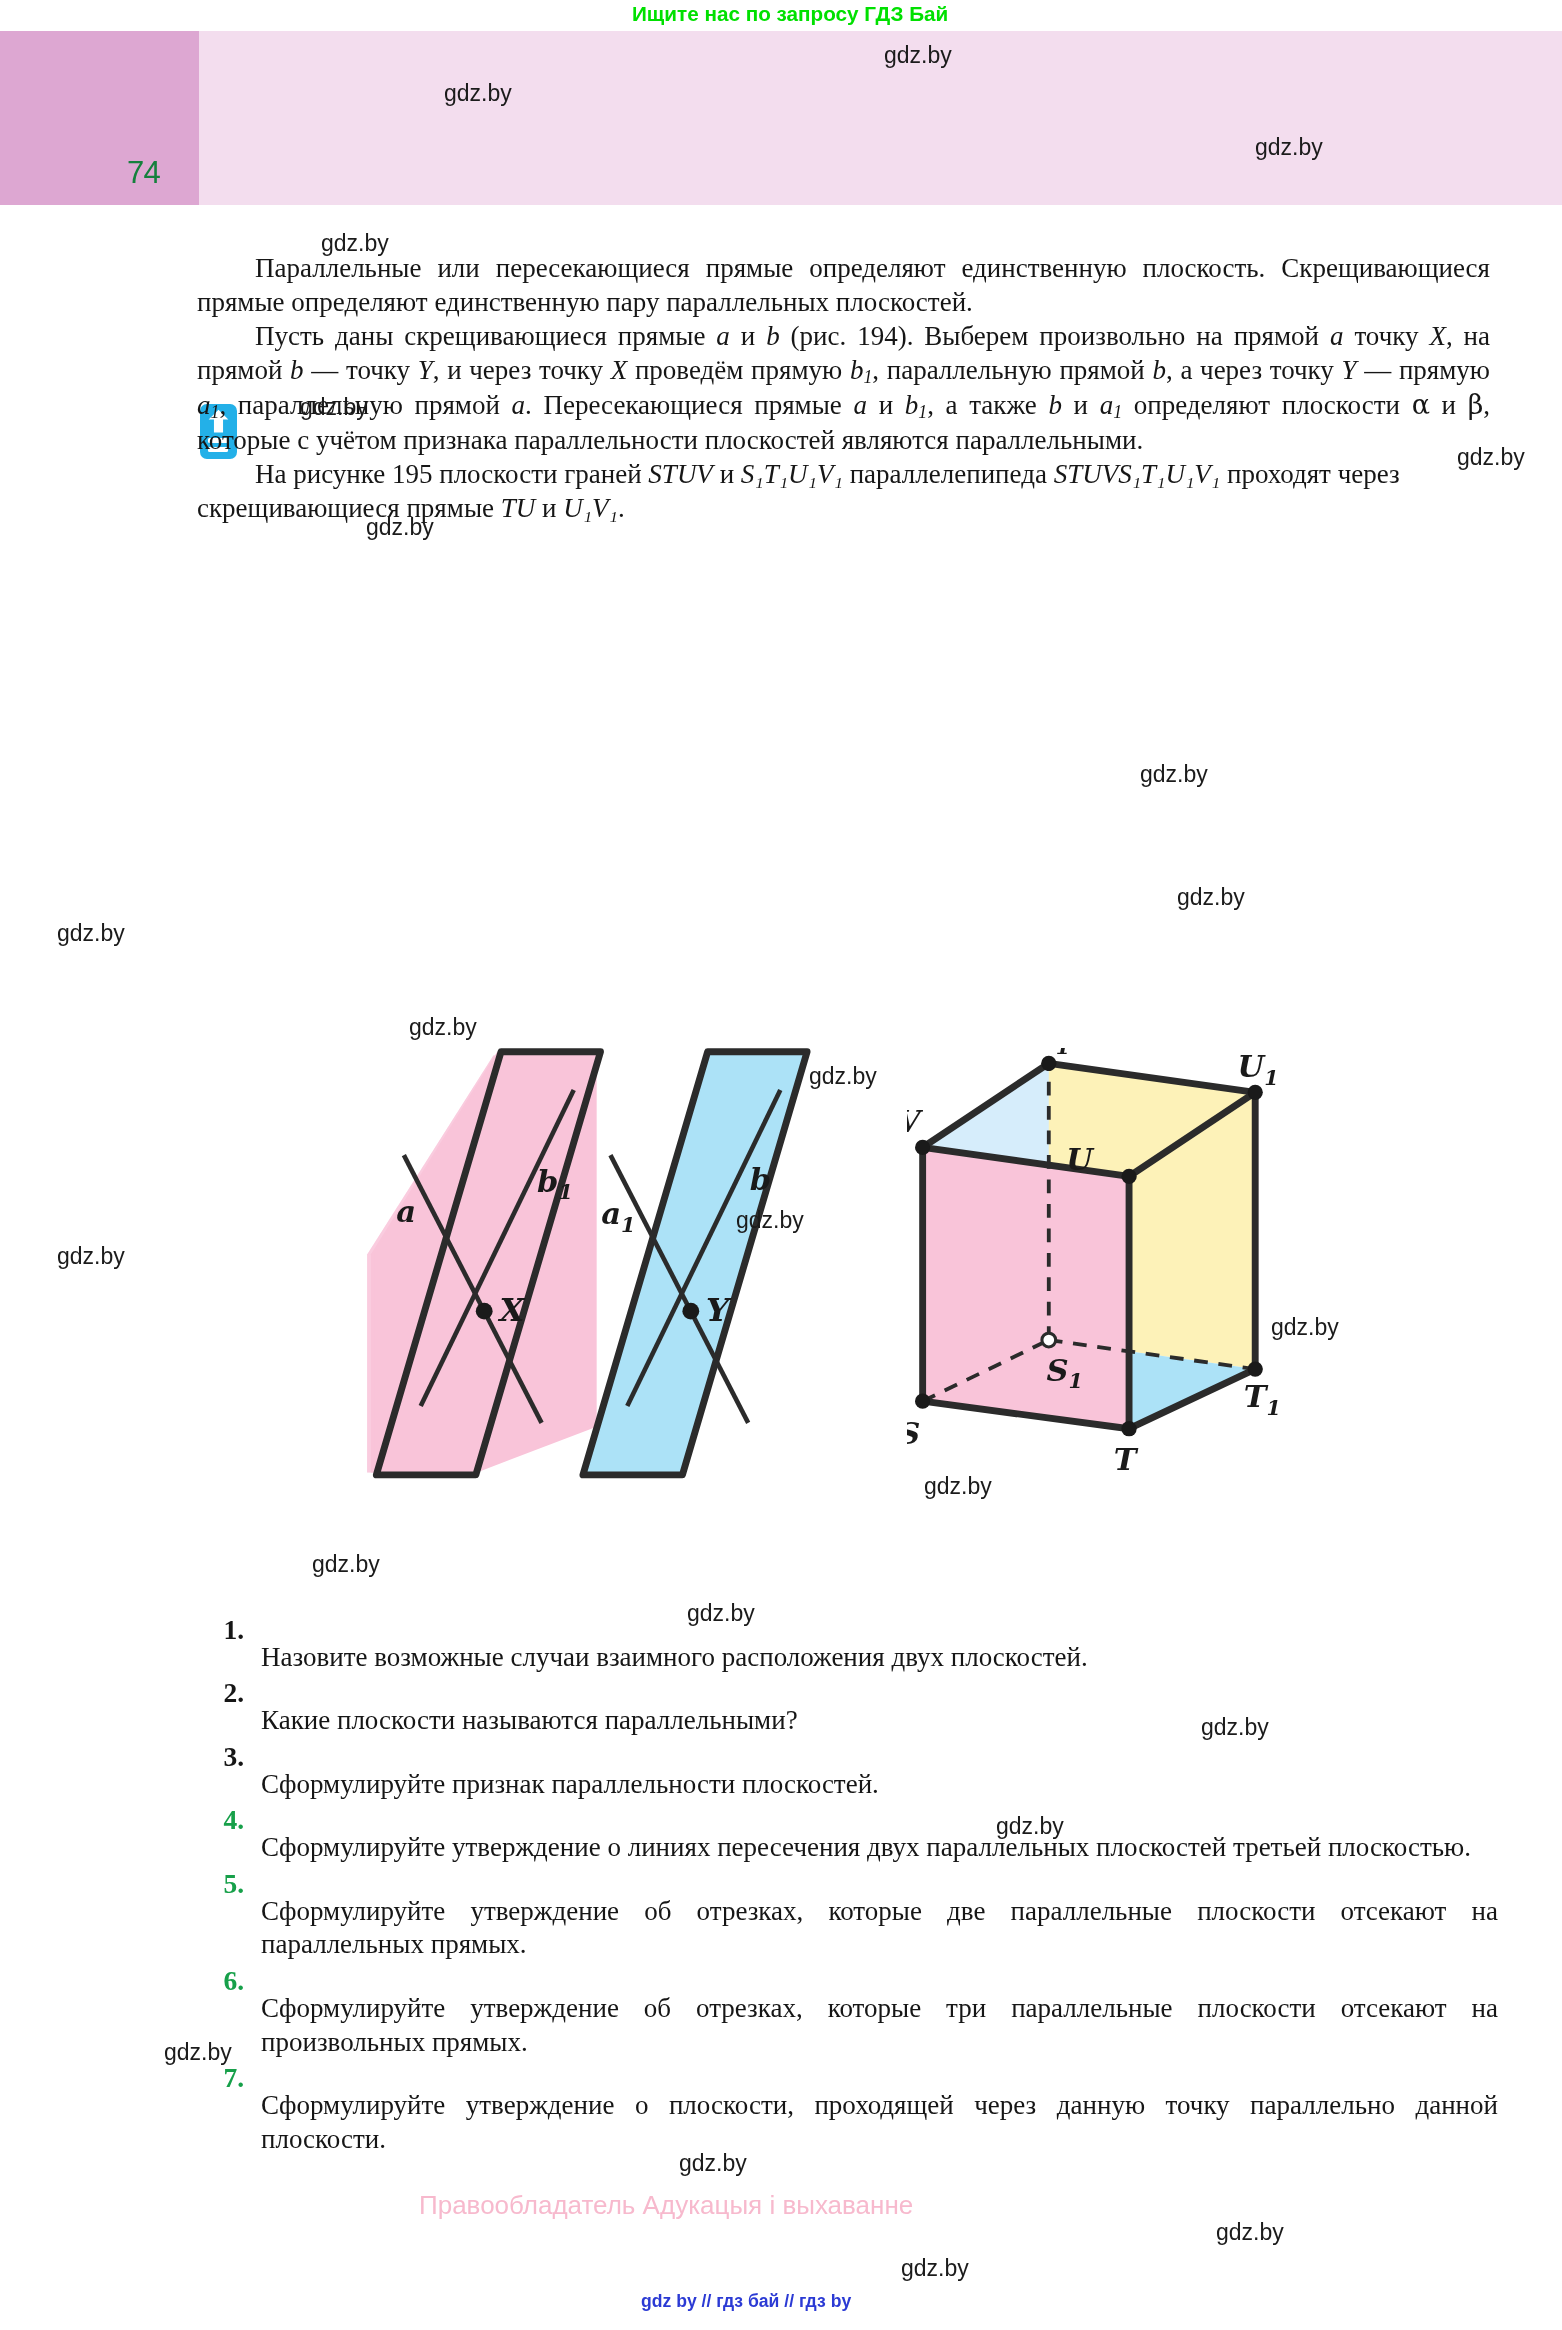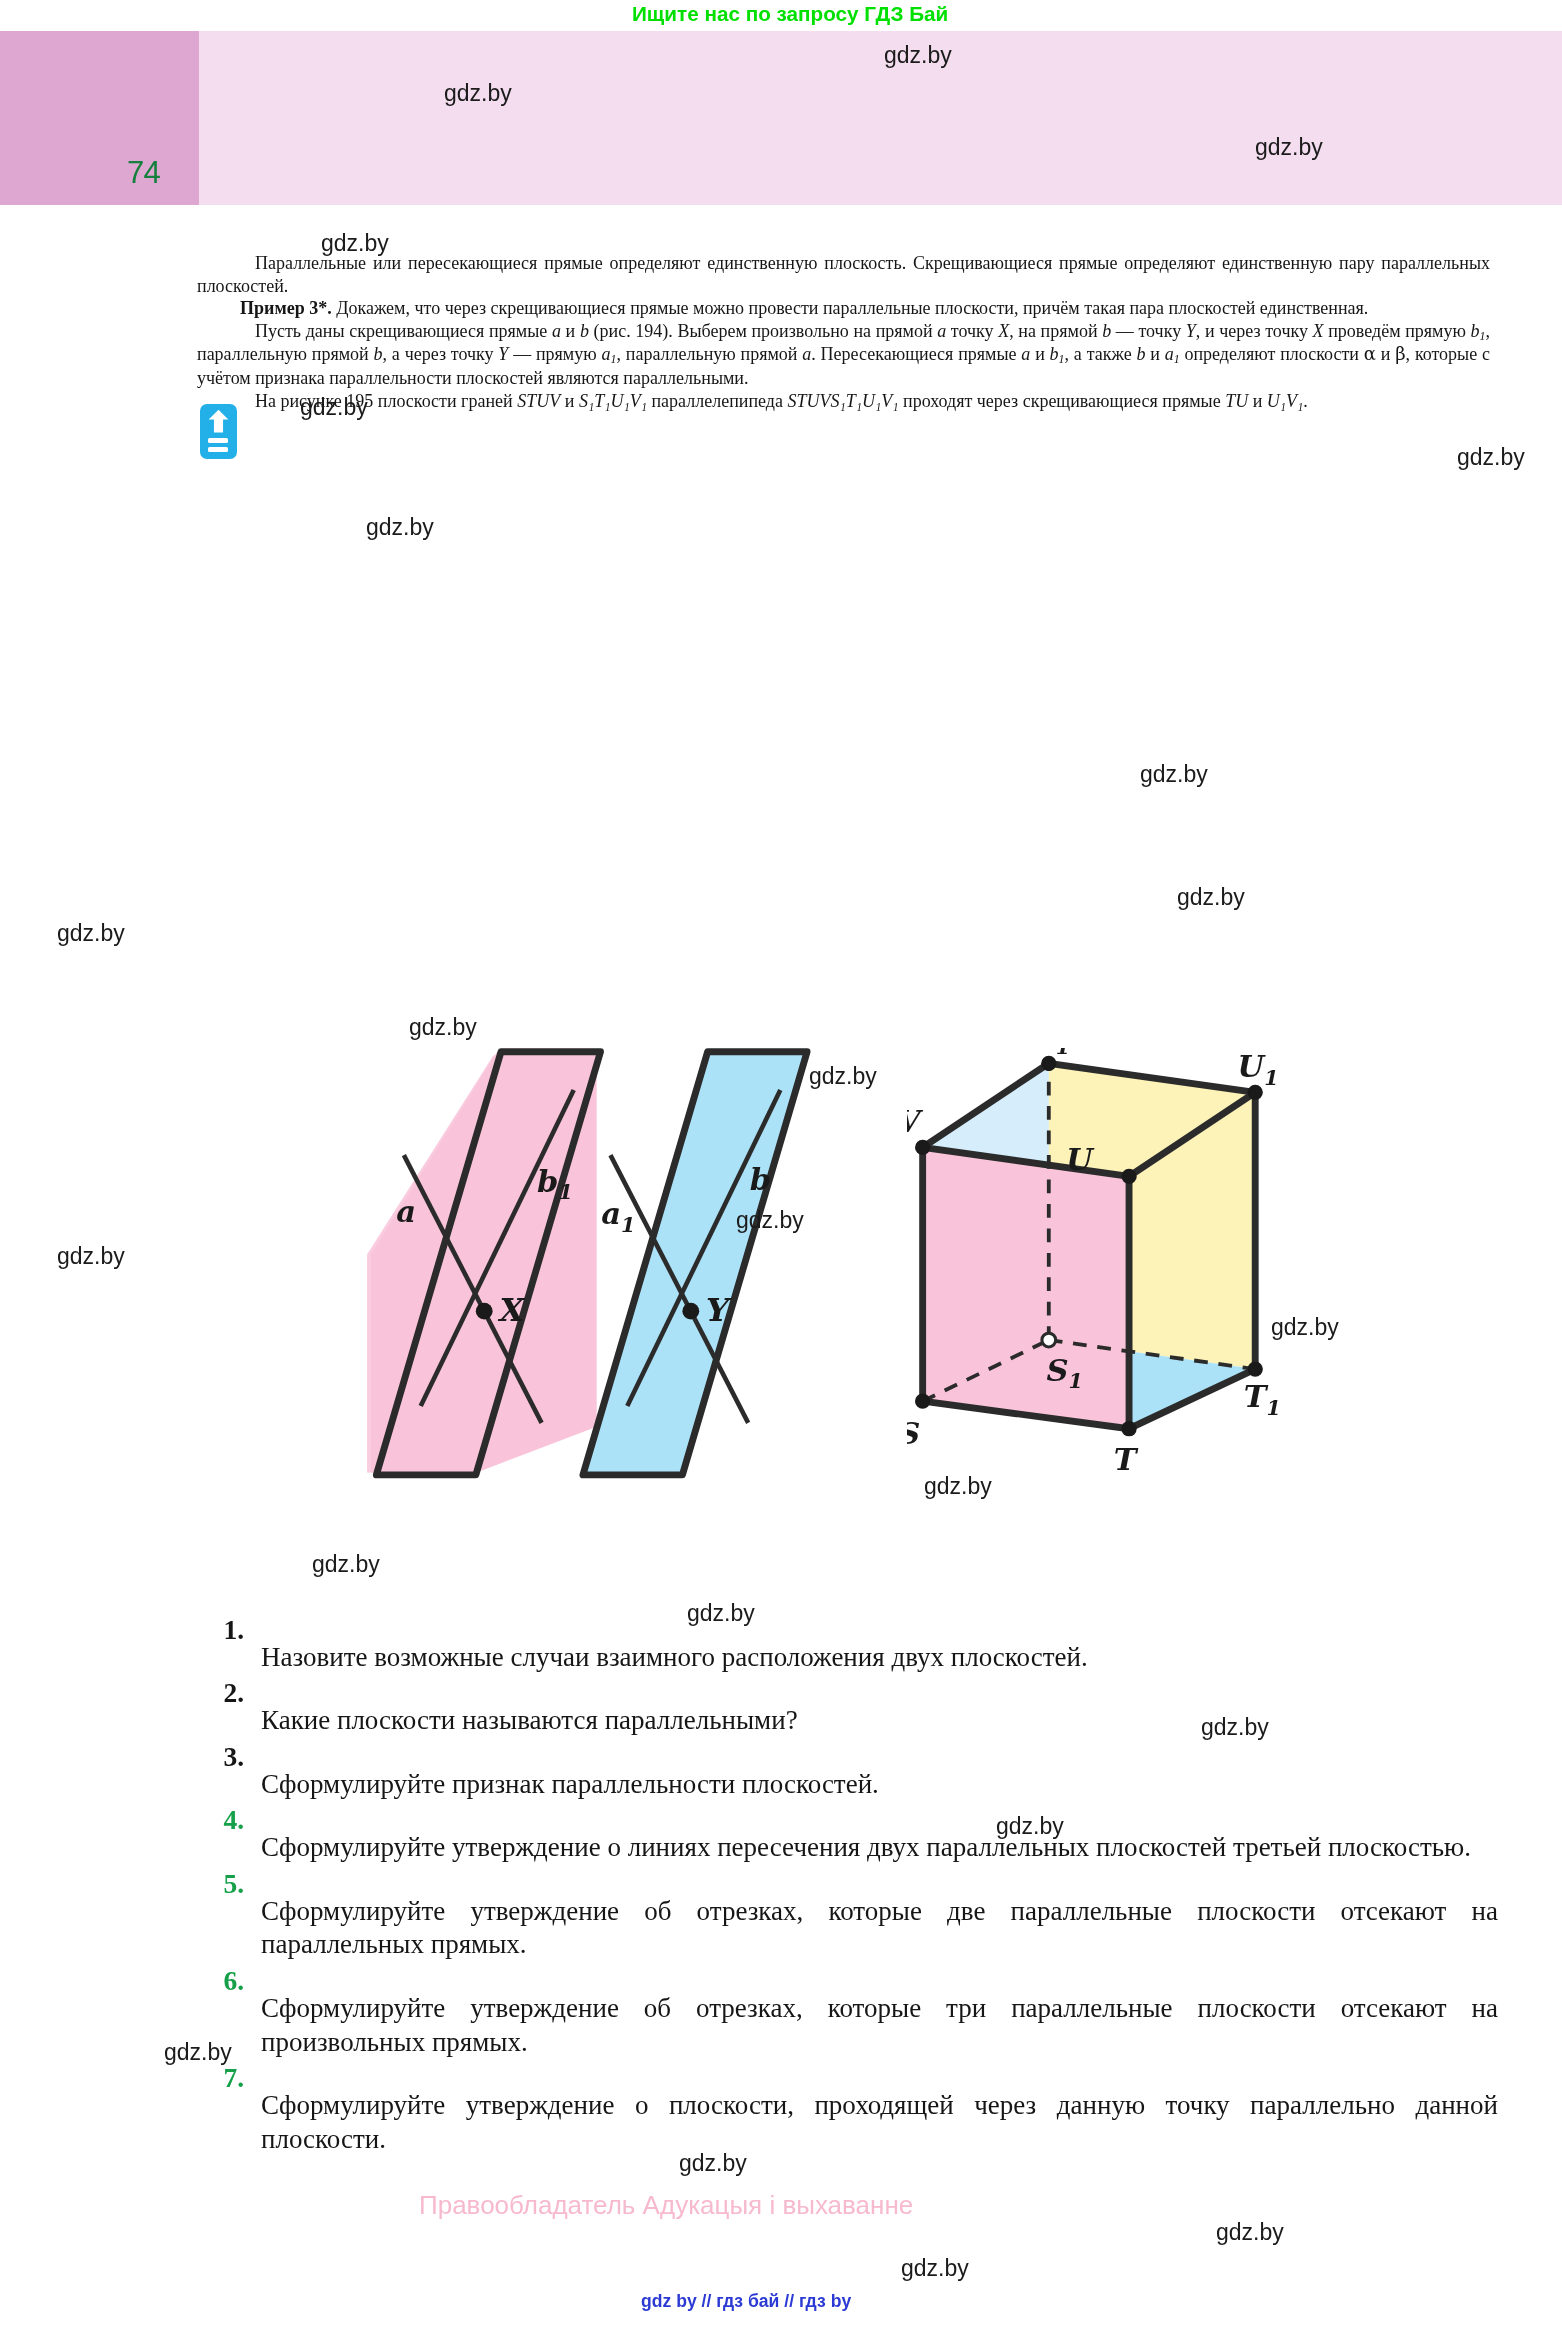--- a/index.html
+++ b/index.html
@@ -42,21 +42,21 @@
   .head-title{
     position:absolute;left:212px;top:158px;
     font-family:"Liberation Sans", sans-serif;
     font-size:24.5px;font-style:italic;color:#2a2027;
     white-space:nowrap;
   }
 
   
   .body-text{
     position:absolute;left:197px;top:252px;width:1293px;
-    font-size:18px;line-height:1.255;color:#161616;
+    font-size:27px;line-height:1.255;color:#161616;
     text-align:justify;
   }
   .para{margin:0 0 0 0;text-indent:58px;text-align:justify;}
   .para.nojust{text-align:left;}
   .mi{font-style:italic;font-family:"Liberation Serif", serif;}
   .mb{font-weight:700;}
   sub{font-size:0.66em;vertical-align:-0.24em;}
   .greek{font-family:"DejaVu Serif", serif;font-style:normal;}
 
   
@@ -130,23 +130,20 @@
       <polygon points="15,1 28,14 21,14 21,31 9,31 9,14 2,14" fill="#ffffff"></polygon>
     </svg>
     <div class="bar" style="top:34px"></div>
     <div class="bar" style="top:43px"></div>
   </div>
 
   <div class="body-text">
 
     <p class="para">Параллельные или пересекающиеся прямые определяют единственную плоскость. Скрещивающиеся прямые определяют единственную пару параллельных плоскостей.</p>
 
-    <p class="para" style="text-indent:43px">
-      <span class="mb">Пример 3*.</span><span> Докажем, что через скрещивающиеся прямые можно провести параллельные плоскости, причём такая пара плоскостей единственная.</span>
-    </p>
 
     <p class="para">
       <span>Пусть даны скрещивающиеся прямые </span><span class="mi">a</span><span> и </span><span class="mi">b</span><span> (рис. 194). Выберем произвольно на прямой </span><span class="mi">a</span><span> точку </span><span class="mi">X</span><span>, на прямой </span><span class="mi">b</span><span> — точку </span><span class="mi">Y</span><span>, и через точку </span><span class="mi">X</span><span> проведём прямую </span><span class="mi"><span>b</span><sub>1</sub></span><span>, параллельную прямой </span><span class="mi">b</span><span>, а через точку </span><span class="mi">Y</span><span> — прямую </span><span class="mi"><span>a</span><sub>1</sub></span><span>, параллельную прямой </span><span class="mi">a</span><span>. Пересекающиеся прямые </span><span class="mi">a</span><span> и </span><span class="mi"><span>b</span><sub>1</sub></span><span>, а также </span><span class="mi">b</span><span> и </span><span class="mi"><span>a</span><sub>1</sub></span><span> определяют плоскости </span><span class="greek">α</span><span> и </span><span class="greek">β</span><span>, которые с учётом признака параллельности плоскостей являются параллельными.</span>
     </p>
 
 
     <p class="para nojust">
       <span>На рисунке 195 плоскости граней </span><span class="mi">STUV</span><span> и </span><span class="mi">S₁T₁U₁V₁</span><span> параллелепипеда </span><span class="mi">STUVS₁T₁U₁V₁</span><span> проходят через скрещивающиеся прямые </span><span class="mi">TU</span><span> и </span><span class="mi">U₁V₁</span><span>.</span>
     </p>
   </div>

